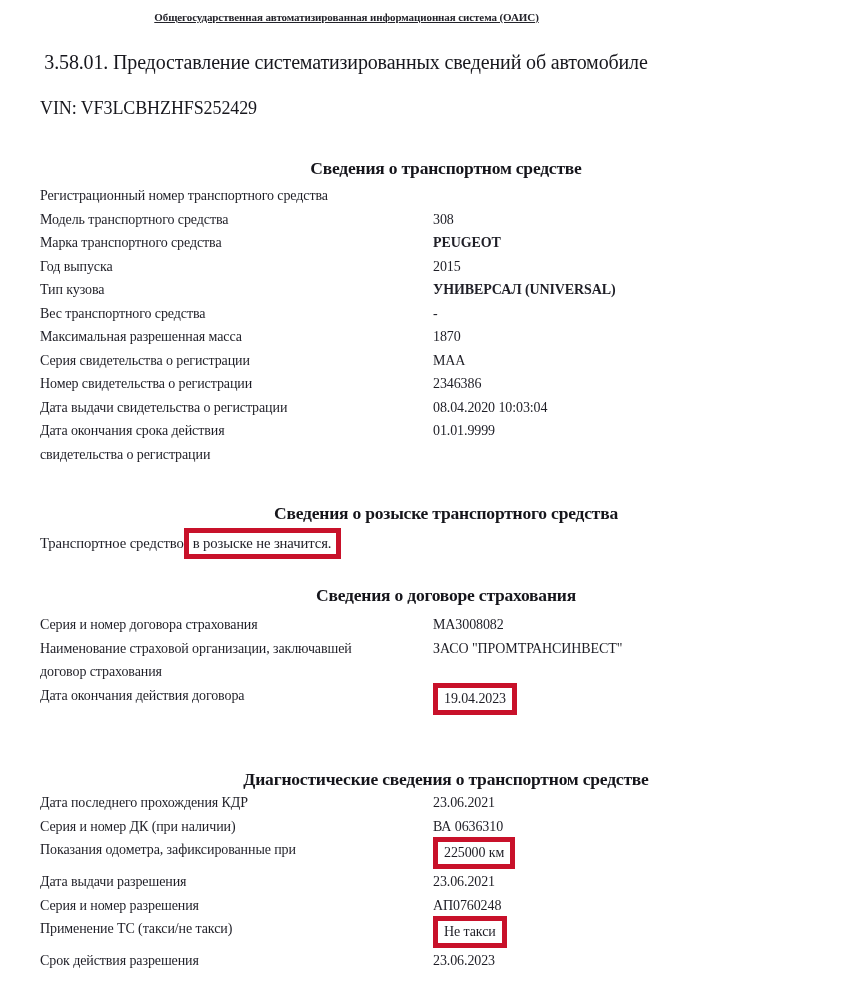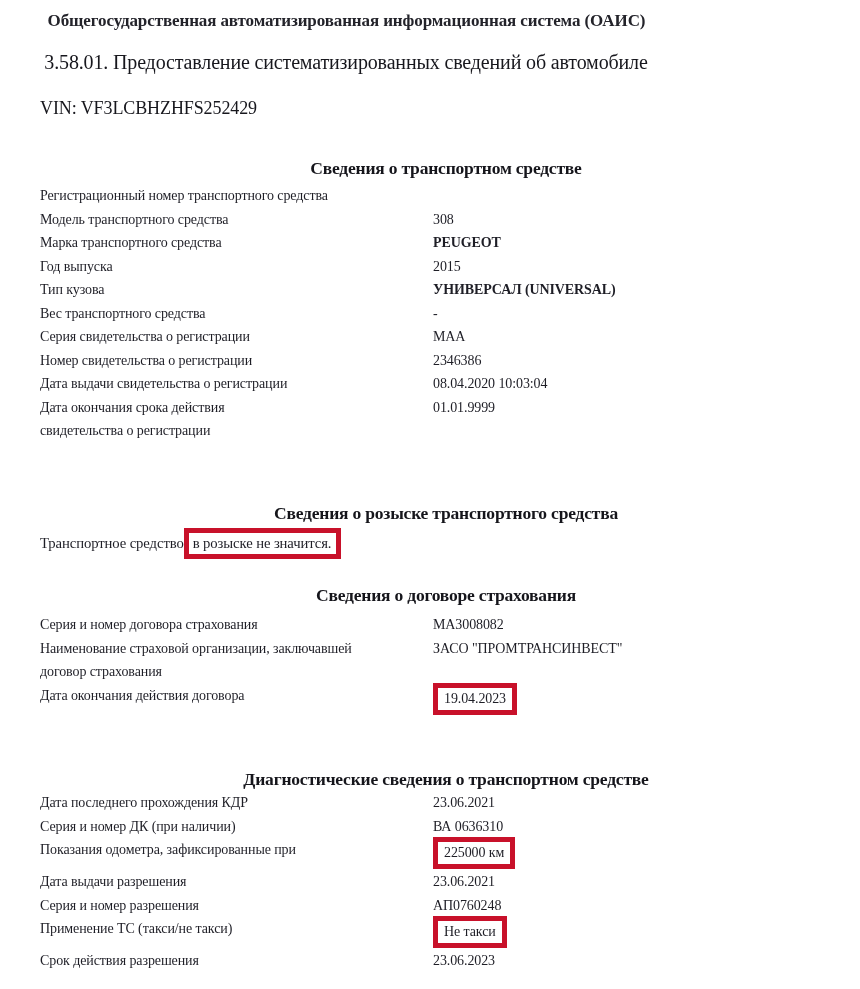--- a/index.html
+++ b/index.html
@@ -26,24 +26,25 @@
     box-sizing: border-box;
   }
 
   
   .org-line {
     position: absolute;
     top: 11px;
     left: 0;
     width: 693px;
     text-align: center;
-    font-size: 17px;
+    font-size: 11px;
     font-weight: 700;
     letter-spacing: -0.1px;
     color: #23232a;
+    text-decoration: underline;
   }
 
   .doc-title {
     position: absolute;
     top: 51px;
     left: 0;
     width: 692px;
     text-align: center;
     font-size: 20px;
     font-weight: 400;
@@ -163,20 +164,24 @@
     </div>
     <div class="field-row">
       <div class="field-label">Тип кузова</div>
       <div class="field-value bold">УНИВЕРСАЛ (UNIVERSAL)</div>
     </div>
     <div class="field-row">
       <div class="field-label">Вес транспортного средства</div>
       <div class="field-value">-</div>
     </div>
     <div class="field-row">
+      <div class="field-label">Максимальная разрешенная масса</div>
+      <div class="field-value">1870</div>
+    </div>
+    <div class="field-row">
       <div class="field-label">Серия свидетельства о регистрации</div>
       <div class="field-value">МАА</div>
     </div>
     <div class="field-row">
       <div class="field-label">Номер свидетельства о регистрации</div>
       <div class="field-value">2346386</div>
     </div>
     <div class="field-row">
       <div class="field-label">Дата выдачи свидетельства о регистрации</div>
       <div class="field-value">08.04.2020 10:03:04</div>

